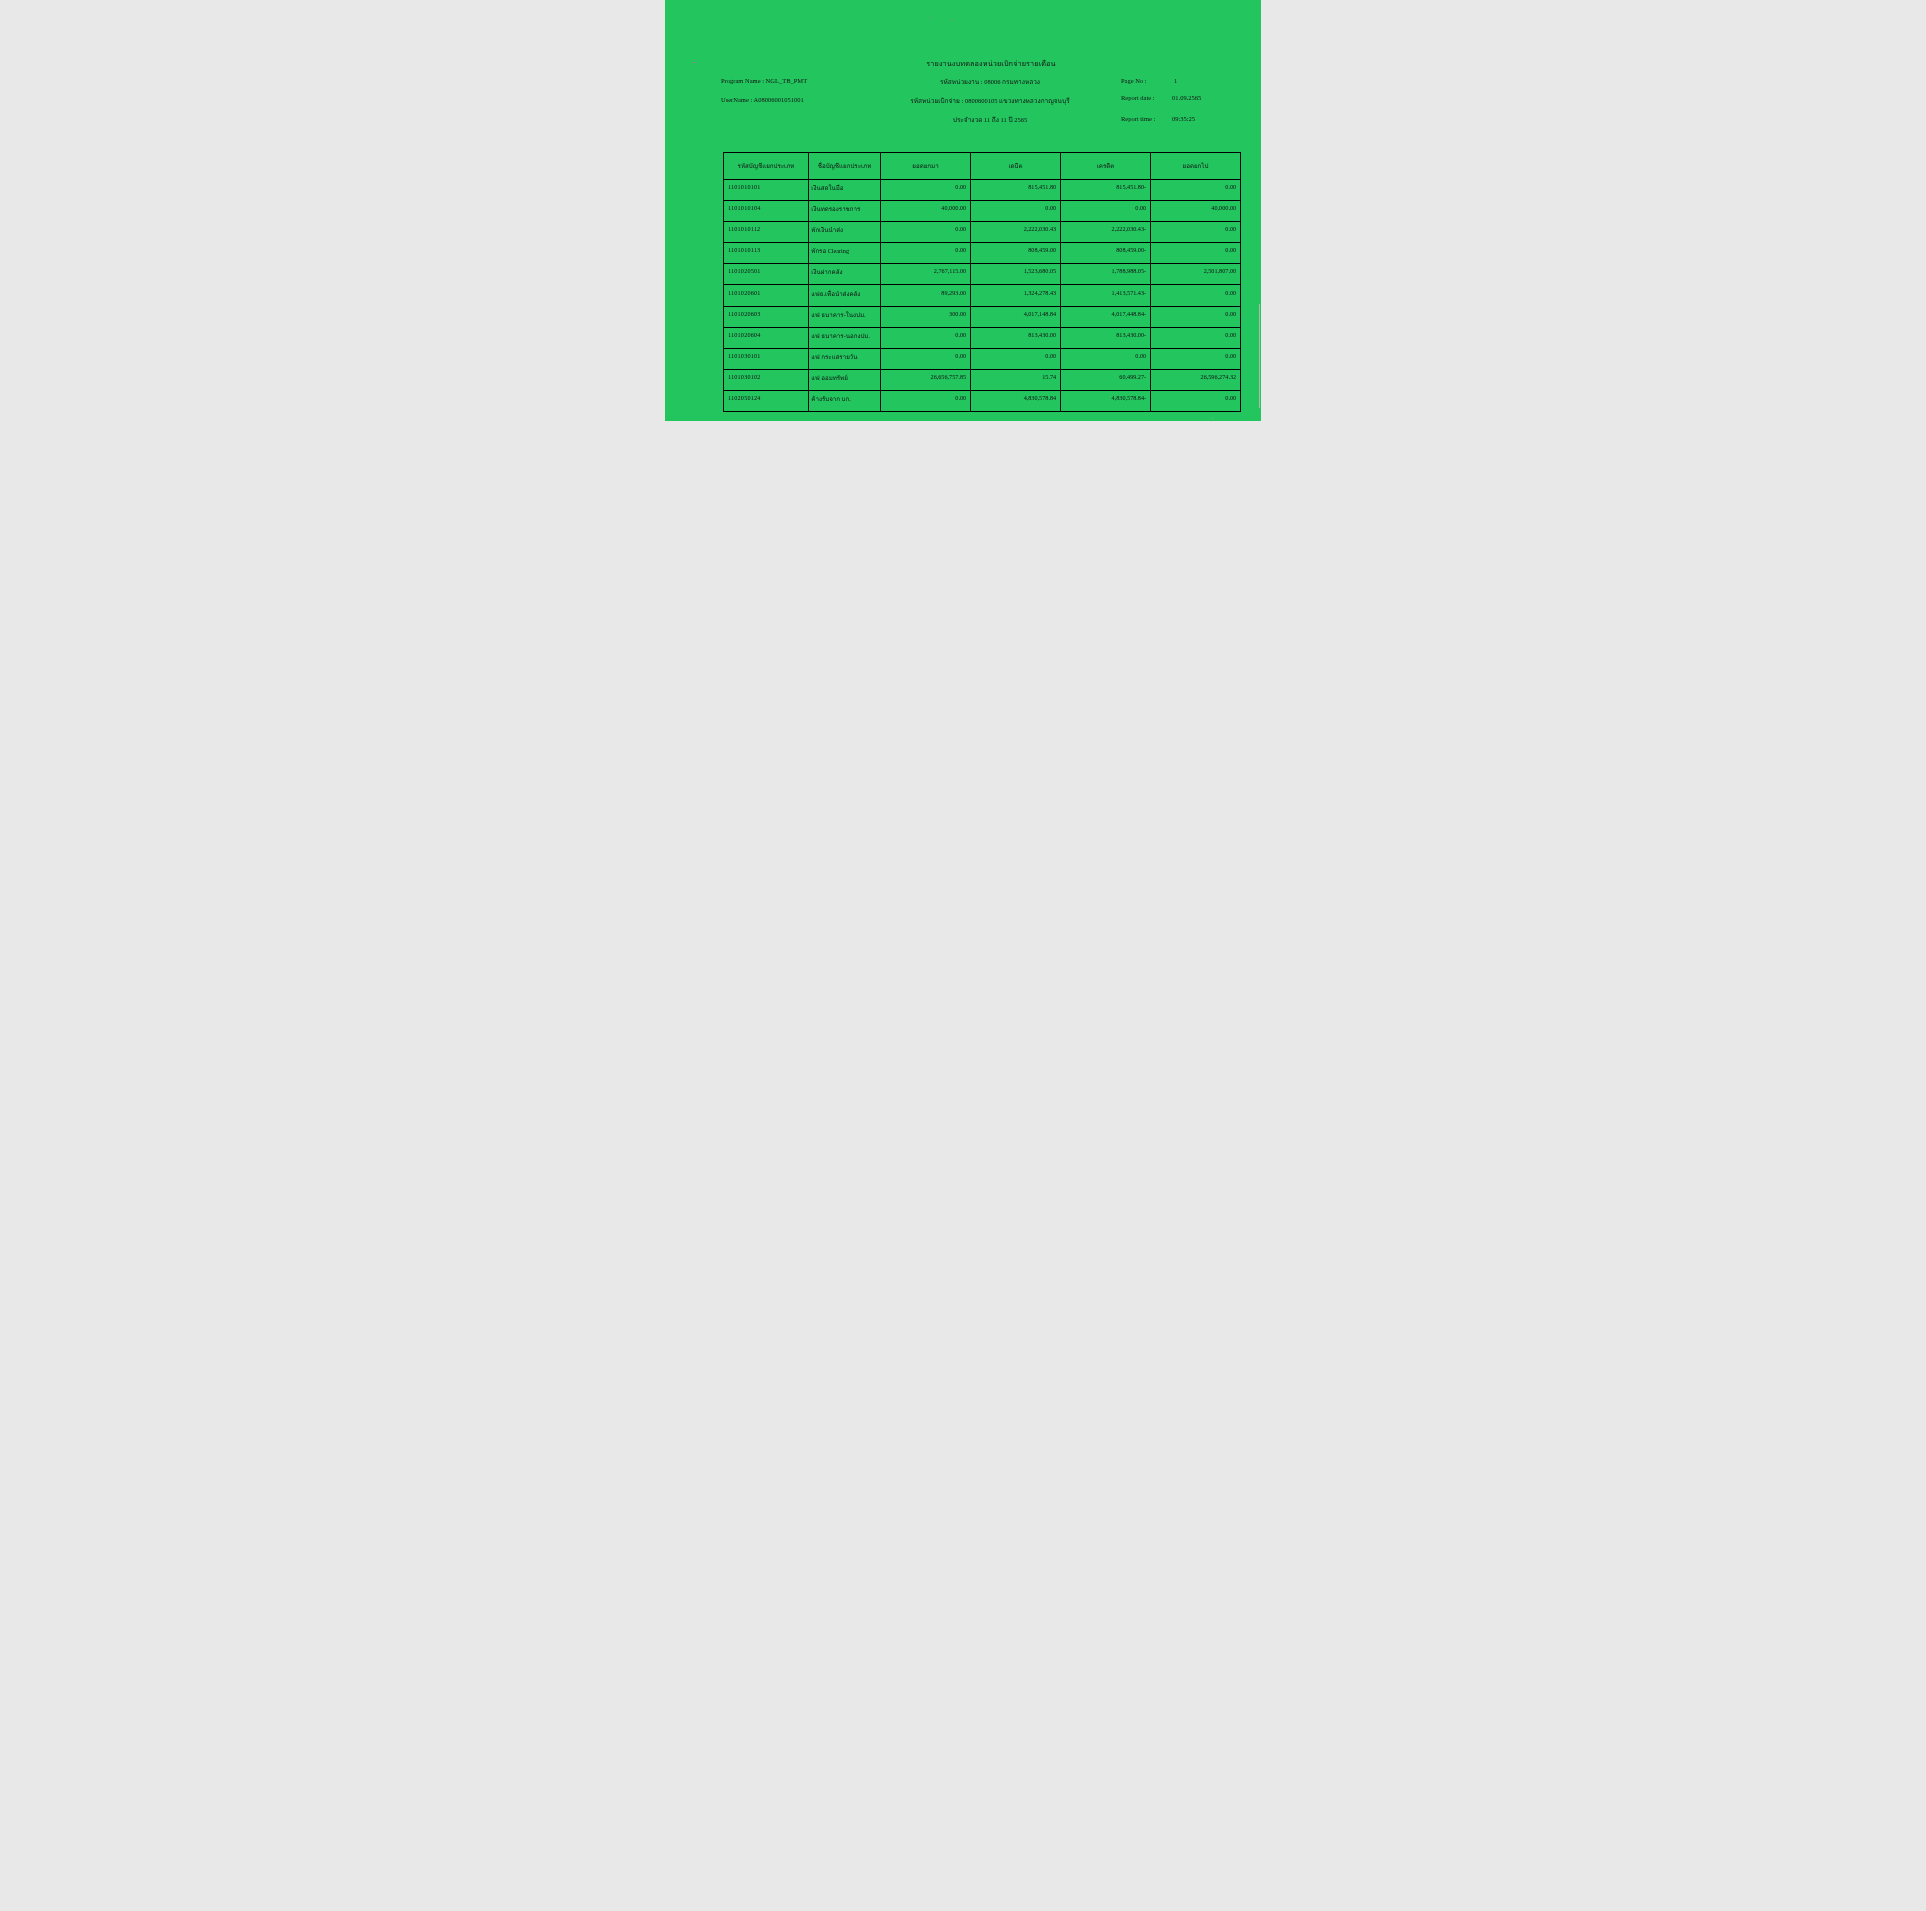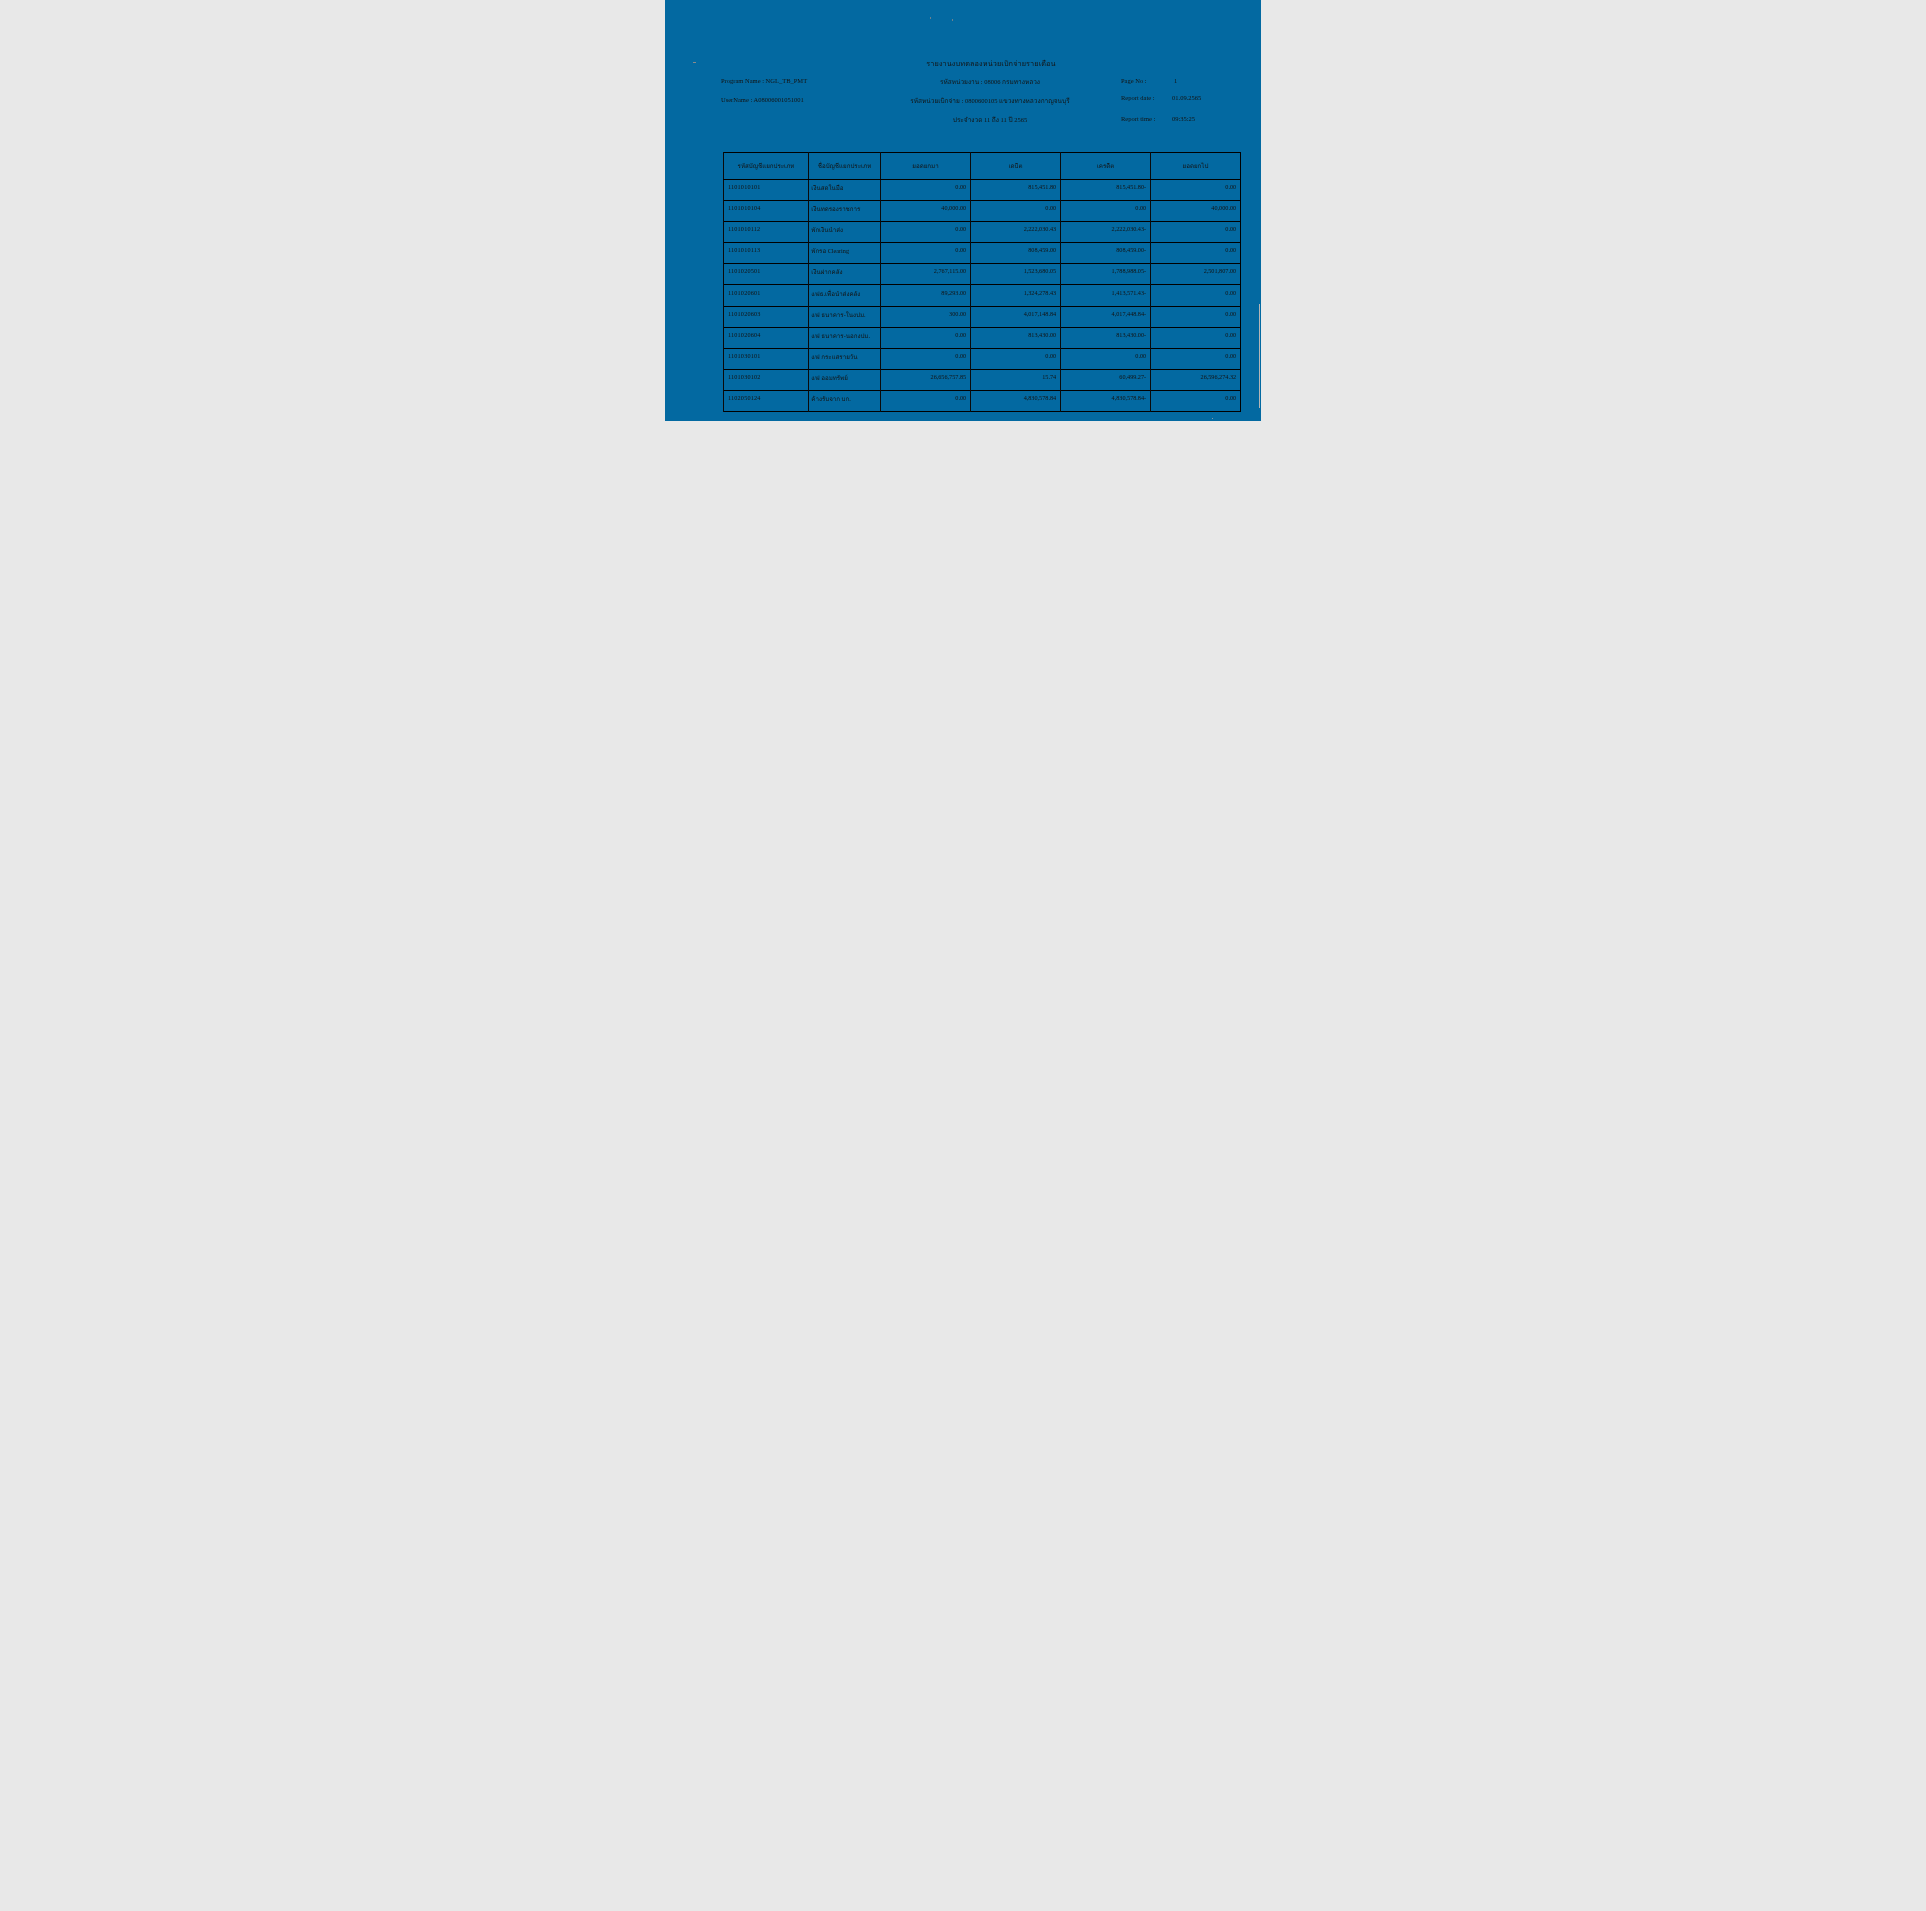--- a/index.html
+++ b/index.html
@@ -1,20 +1,20 @@
 <!DOCTYPE html>
 <html style="font-size:6.2px"><head>
 <meta charset="utf-8">
 <style>
   html,body{margin:0;padding:0;background:#e8e8e8;}
   .page{
     position:relative;
     width:596px;height:421px;
     margin:0 auto;
-    background:#0369a1;
+    background:#22c55e;
     font-family:"Liberation Serif","DejaVu Serif",serif;
     color:#141414;
     overflow:hidden;
   }
   .abs{position:absolute;white-space:nowrap;}
   .title{
     top:58px;left:326px;transform:translateX(-50%);
     font-size:7.3px;letter-spacing:0.1px;
   }
   .hline{font-size:6.5px;}

